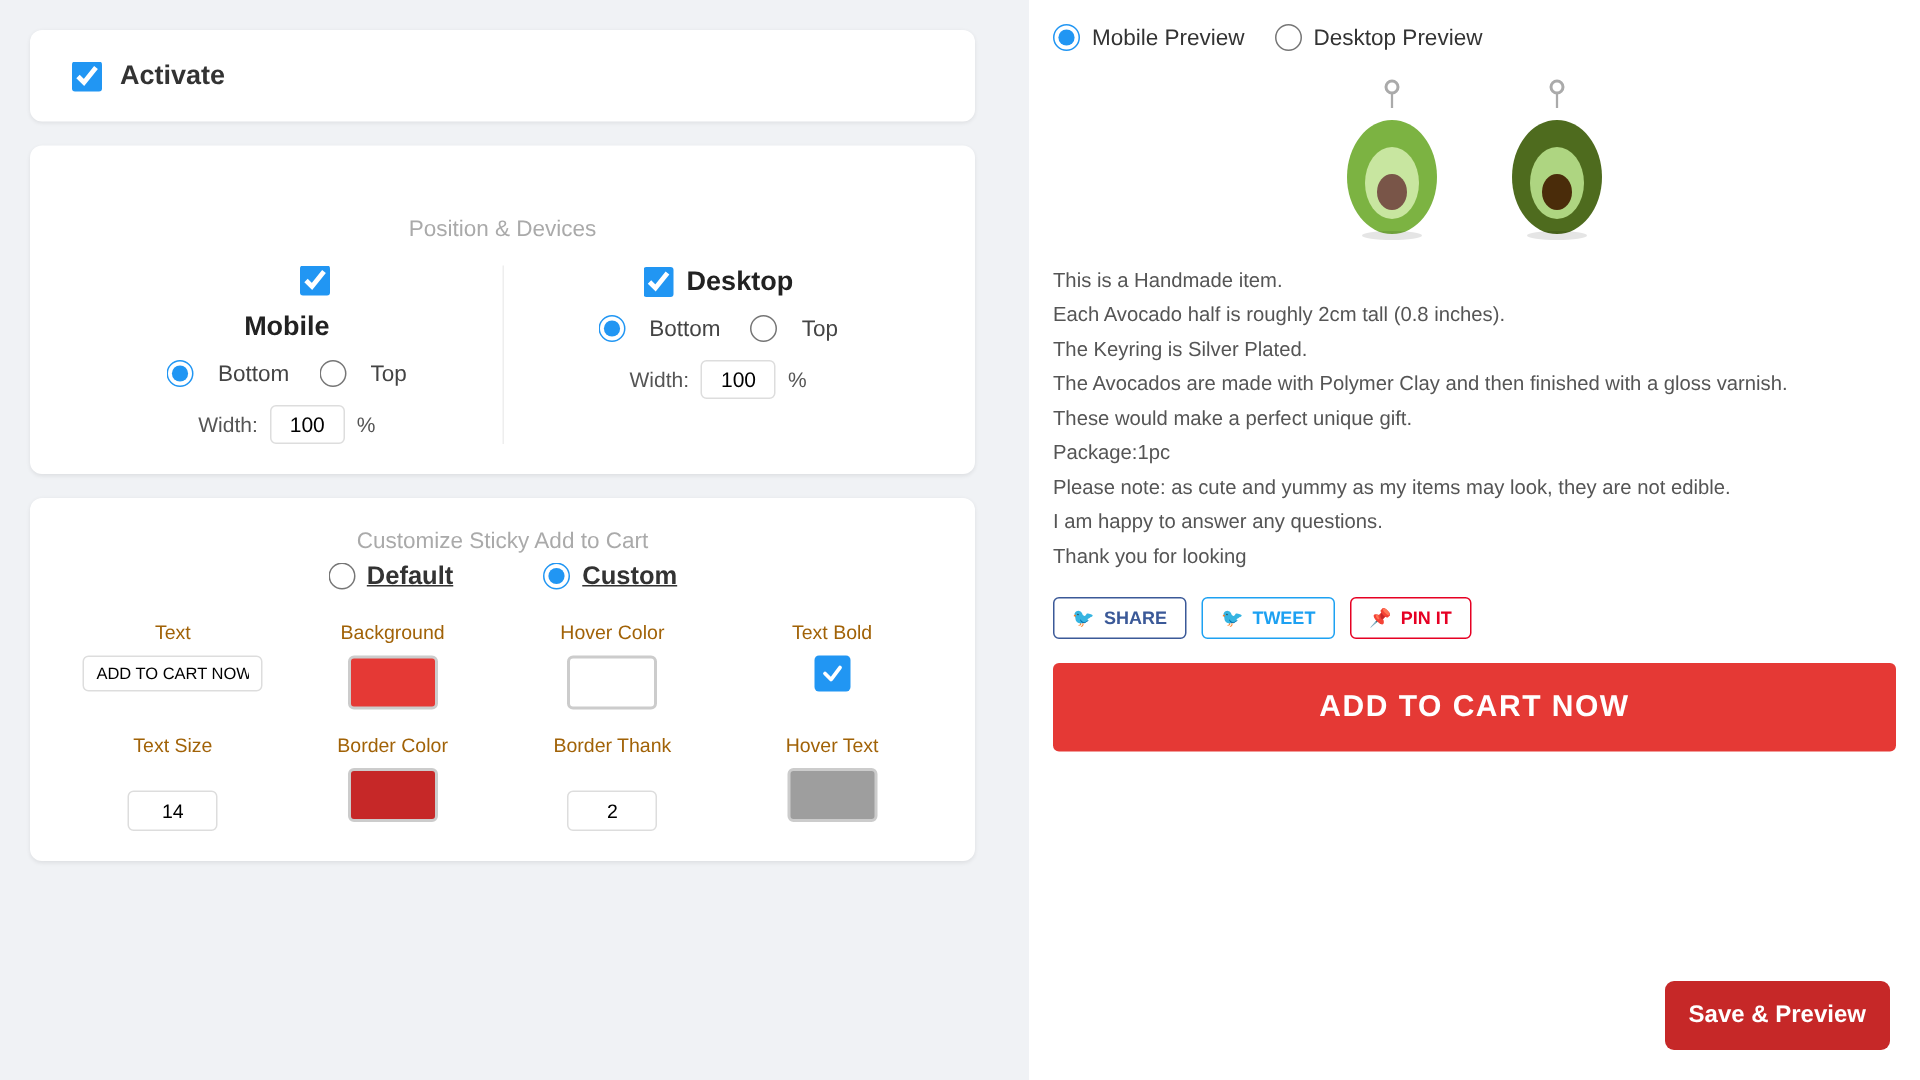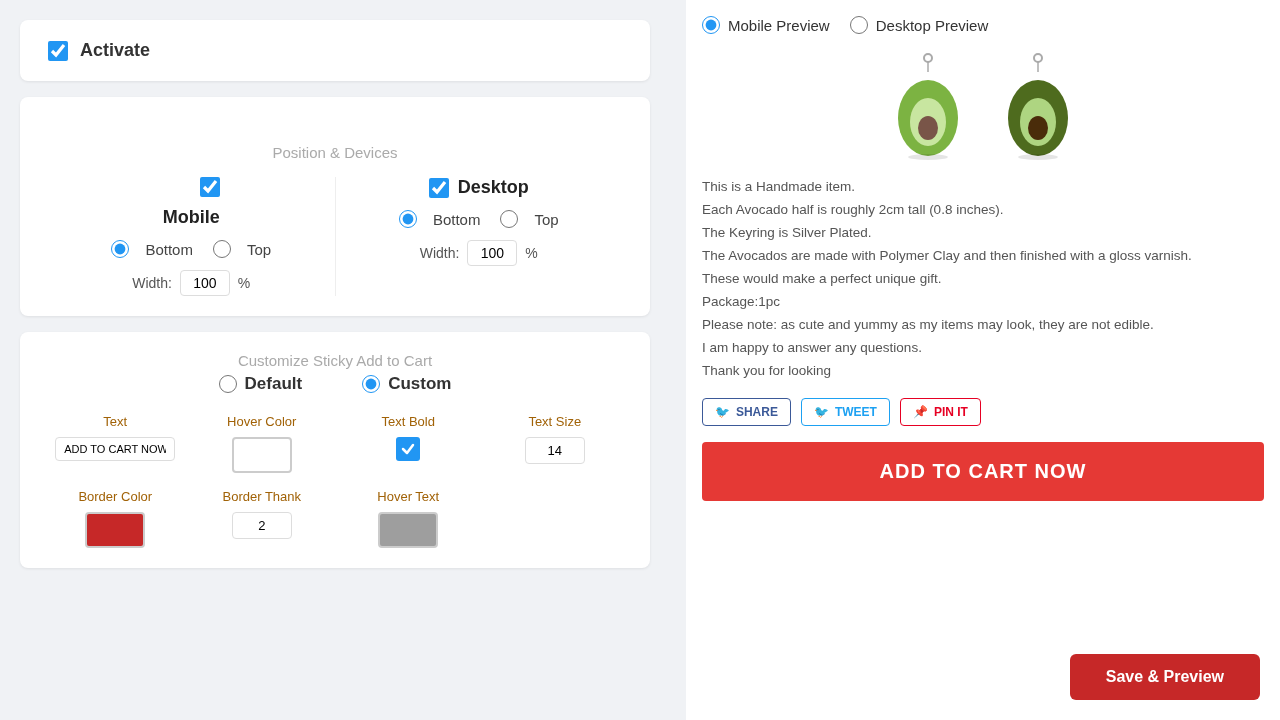--- a/index.html
+++ b/index.html
@@ -114,20 +114,21 @@
       gap: 60px;
       margin-bottom: 20px;
     }
     .custom-option {
       display: flex;
       align-items: center;
       gap: 8px;
       font-size: 17px;
       font-weight: 600;
       color: #333;
+      text-decoration: underline;
     }
     .custom-option input[type="radio"] {
       accent-color: #2196F3;
       width: 18px;
       height: 18px;
     }
     .fields-grid {
       display: grid;
       grid-template-columns: 1fr 1fr 1fr 1fr;
       gap: 16px 12px;
@@ -172,20 +173,21 @@
       justify-content: center;
     }
     .check-swatch svg { color: white; }
     .number-input {
       border: 1px solid #ddd;
       border-radius: 4px;
       padding: 5px 8px;
       font-size: 13px;
       width: 60px;
       text-align: center;
+      margin-top: 15px;
     }
     
     .right-panel {
       flex: 1;
       background: #fff;
       display: flex;
       flex-direction: column;
       padding: 16px;
       position: relative;
       margin-left: 16px;
@@ -256,21 +258,21 @@
       margin-bottom: 12px;
     }
     .save-preview-btn {
       position: absolute;
       bottom: 20px;
       right: 20px;
       background: #c62828;
       color: white;
       border: none;
       border-radius: 6px;
-      padding: 14px 36px;
+      padding: 14px 16px;
       font-size: 16px;
       font-weight: 600;
       cursor: pointer;
     }
     
     .avo-svg {
       width: 90px;
       height: 110px;
     }
   </style>
@@ -351,20 +353,24 @@
       </label>
     </div>
 
     <div class="fields-grid">
 
       <div class="field-group">
         <span class="field-label">Text</span>
         <input type="text" class="text-input-field" style="font-size: 11px; width: 120px;" value="ADD TO CART NOW">
       </div>
 
+      <div class="field-group">
+        <span class="field-label">Background</span>
+        <div class="color-swatch red"></div>
+      </div>
 
       <div class="field-group">
         <span class="field-label">Hover Color</span>
         <div class="color-swatch white"></div>
       </div>
 
       <div class="field-group">
         <span class="field-label">Text Bold</span>
         <div class="check-swatch">
           <svg width="14" height="14" viewBox="0 0 14 14" fill="none">

